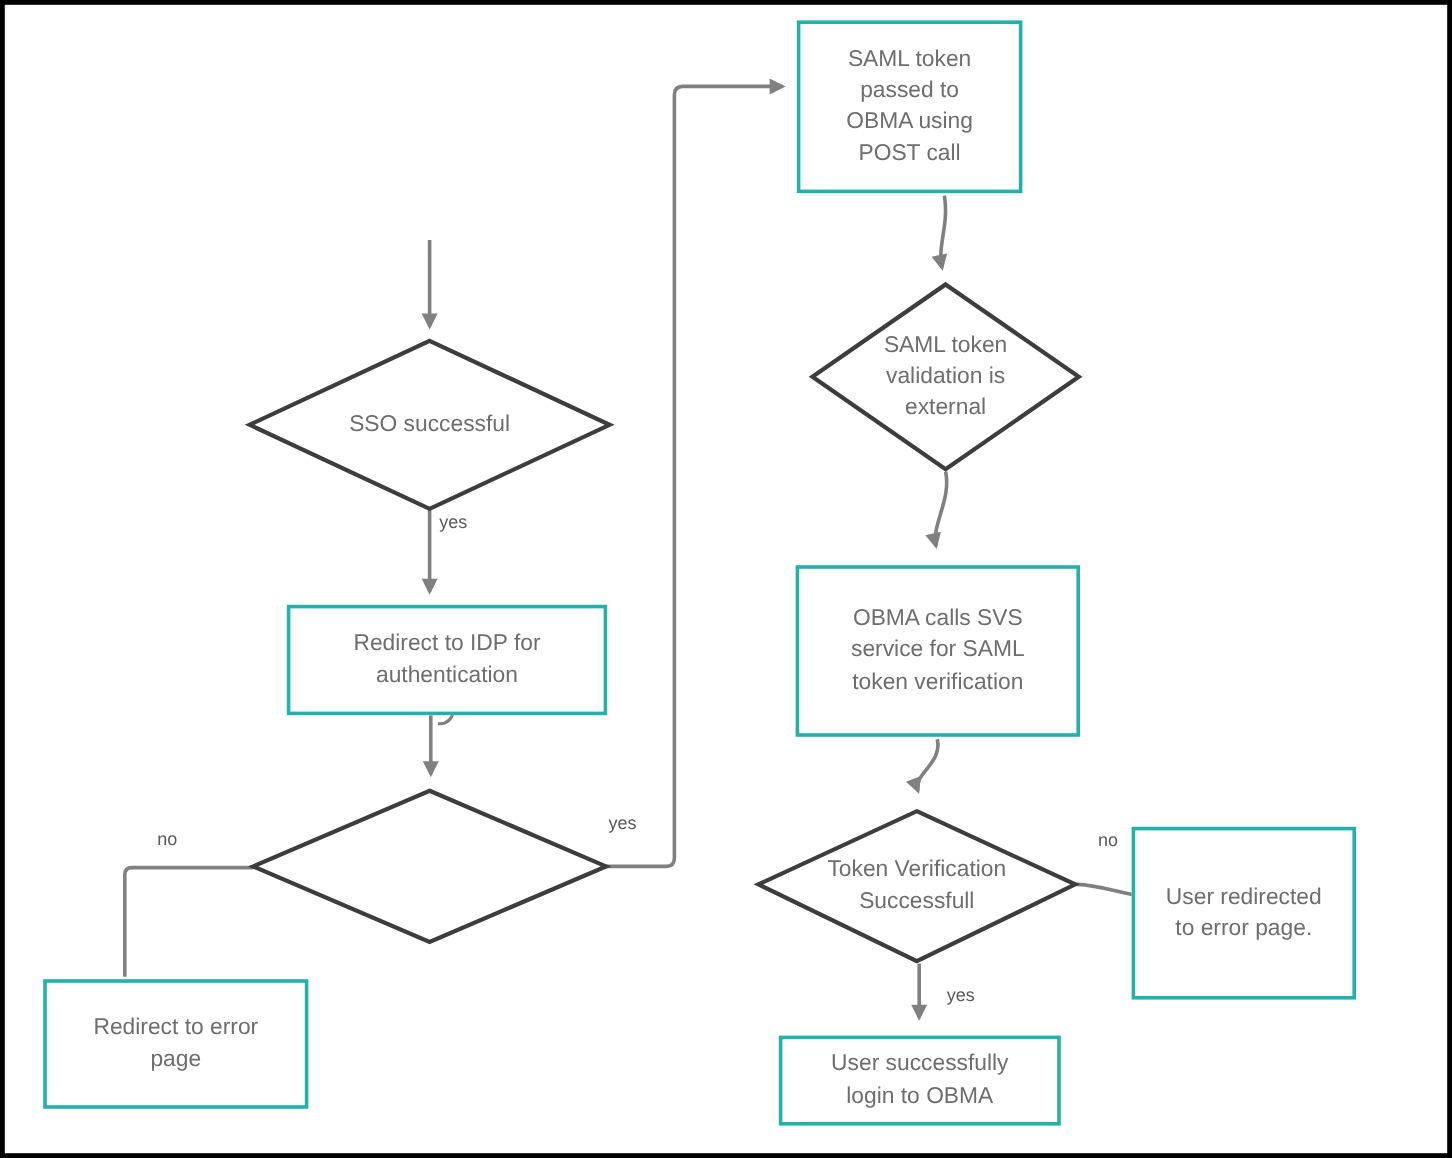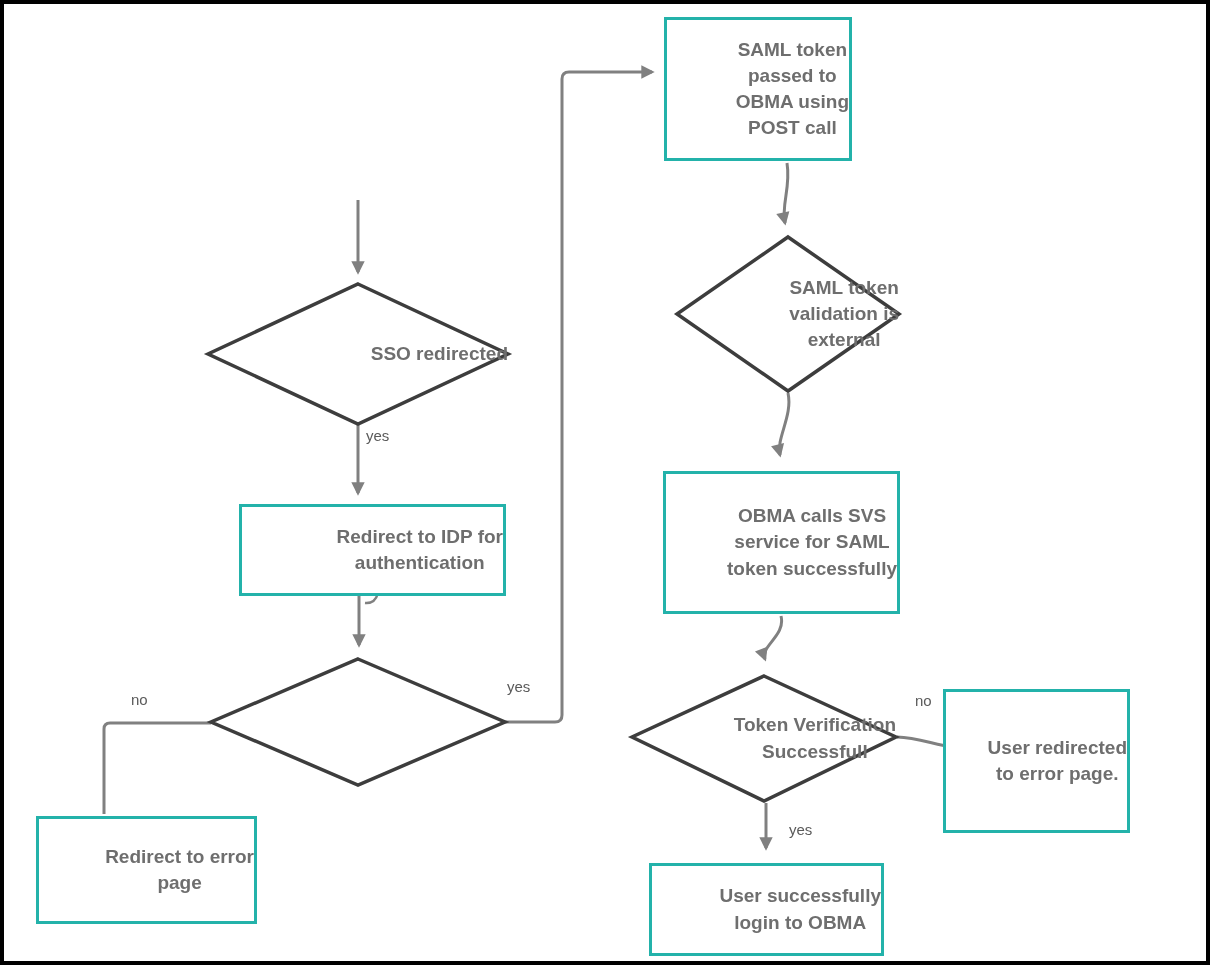--- a/index.html
+++ b/index.html
@@ -16,26 +16,25 @@
   .layer {
     position: absolute;
     left: 0; top: 0;
     width: 1210px; height: 965px;
   }
   .node {
     position: absolute;
     box-sizing: border-box;
     display: flex;
     align-items: center;
-    justify-content: flex-end;
+    justify-content: center;
     text-align: center;
     color: #6e6e6e;
     font-size: 19px;
     line-height: 1.38;
-    font-weight: bold;
   }
   .rect { background: #ffffff; border: 3px solid #808080; }
   .rect.teal { border-color: #23b2aa; }
   .dlabel { background: transparent; }
   .lbl { white-space: pre-wrap; }
   .elabel {
     position: absolute;
     color: #5a5a5a;
     font-size: 15px;
     line-height: 1.2;
@@ -83,33 +82,33 @@
   </div>
   <div class="node rect teal" style="left:660px;top:13px;width:188px;height:144px;">
     <span class="lbl">SAML token
 passed to
 OBMA using
 POST call</span>
   </div>
   <div class="node rect teal" style="left:659px;top:467px;width:237px;height:143px;">
     <span class="lbl">OBMA calls SVS
 service for SAML
-token successfully</span>
+token verification</span>
   </div>
   <div class="node rect teal" style="left:939px;top:685px;width:187px;height:144px;">
     <span class="lbl">User redirected
 to error page.</span>
   </div>
-  <div class="node rect teal" style="left:645px;top:859px;width:235px;height:93px;">
+  <div class="node rect teal" style="left:645px;top:859px;width:235px;height:75px;">
     <span class="lbl">User successfully
 login to OBMA</span>
   </div>
 
   <div class="node dlabel" style="left:204px;top:280px;width:300px;height:140px;">
-    <span class="lbl">SSO redirected</span>
+    <span class="lbl">SSO successful</span>
   </div>
   <div class="node dlabel" style="left:673px;top:233px;width:222px;height:154px;">
     <span class="lbl">SAML token
 validation is
 external</span>
   </div>
   <div class="node dlabel" style="left:628px;top:672px;width:264px;height:125px;">
     <span class="lbl">Token Verification
 Successfull</span>
   </div>

